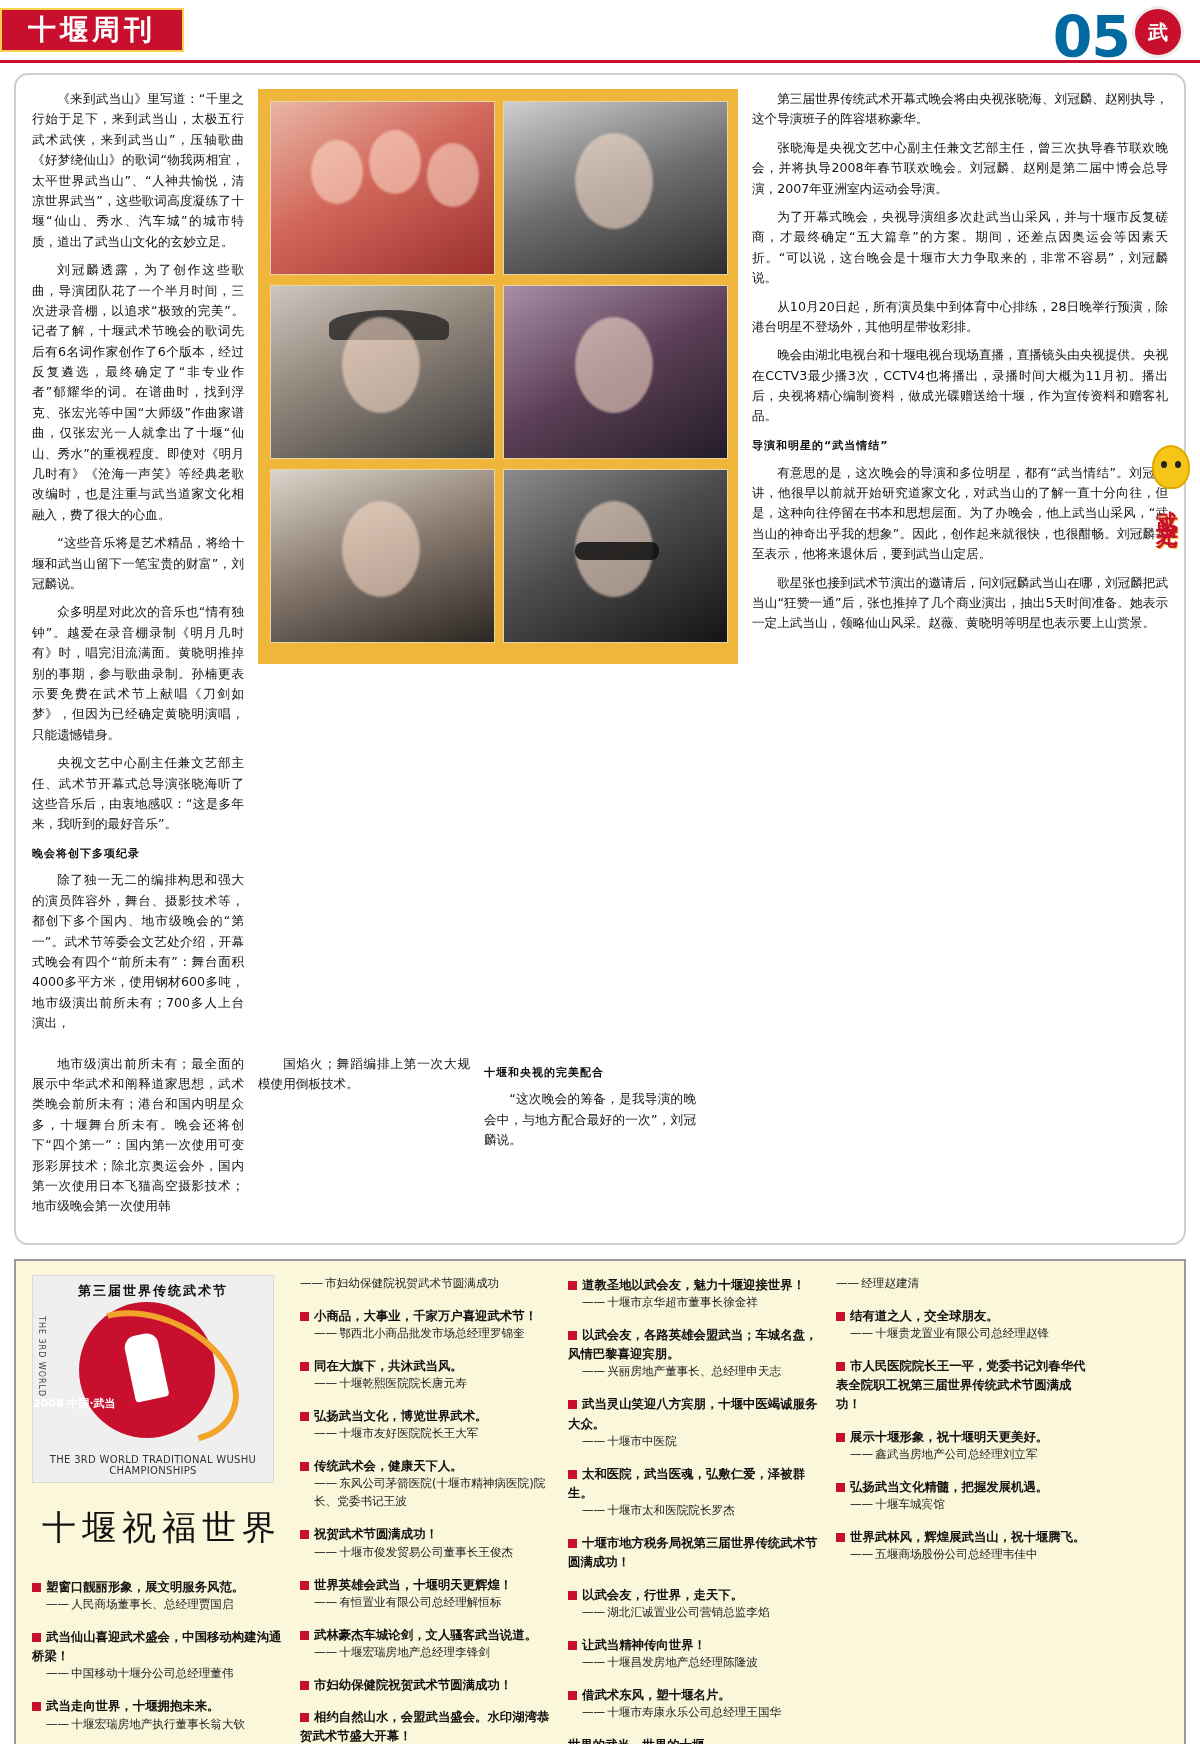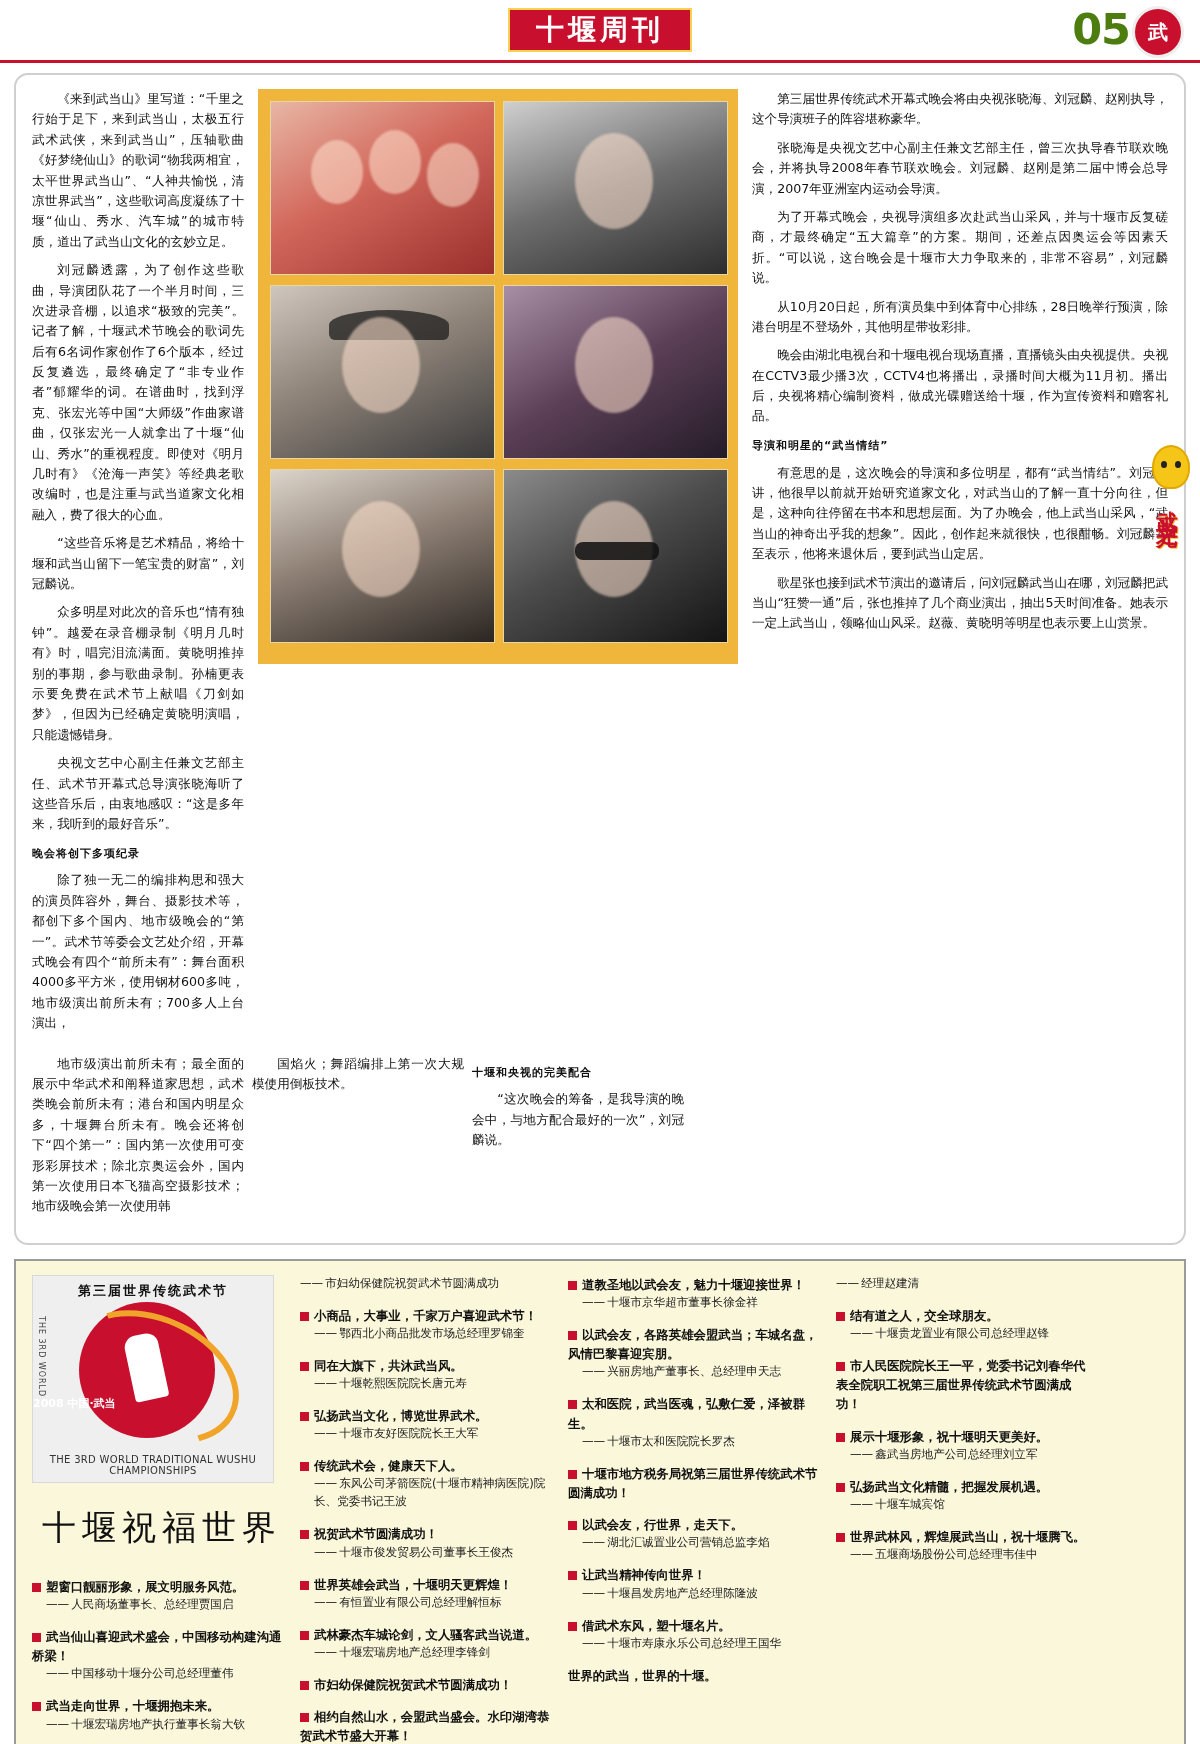--- a/index.html
+++ b/index.html
@@ -18,39 +18,38 @@
     padding:0;
   }
 
   
   .masthead{
     position:relative;
     height:60px;
     border-bottom:3px solid #c8102e;
     display:flex;
     align-items:center;
-    justify-content:center;
   }
   .masthead-title{
     background:#c8102e;
     color:#ffffff;
     font-size:28px;
     font-weight:bold;
     letter-spacing:4px;
     padding:5px 26px;
     border:2px solid #ffd24d;
     line-height:1.1;
   }
   .page-number{
     position:absolute;
     right:70px;
     top:4px;
-    font-size:43px;
+    font-size:57px;
     font-weight:bold;
-    color:#4d7c0f;
+    color:#0369a1;
     letter-spacing:-1px;
   }
   .page-badge{
     position:absolute;
     right:16px;
     top:6px;
     width:46px;height:46px;
     border-radius:50%;
     background:#c8102e;
     border:3px solid #eee;
@@ -135,21 +134,21 @@
   .sub-head{
     text-align:left;
     font-weight:bold;
     font-size:11px;
     margin:10px 0 8px 0;
     letter-spacing:1px;
   }
 
   .cols-bottom{
     display:flex;
-    gap:8px;
+    gap:14px;
     margin-top:12px;
   }
   .cols-bottom .bcol{
     width:212px;
     font-size:12.6px;
     line-height:1.62;
     text-align:justify;
   }
   .cols-bottom .bcol p{margin:0 0 8px 0;text-indent:2em;}
 
@@ -408,20 +407,24 @@
       <div>
         <div class="ad-item">
           <span class="sq"></span><span class="txt">道教圣地以武会友，魅力十堰迎接世界！</span>
           <span class="byline">十堰市京华超市董事长徐金祥</span>
         </div>
         <div class="ad-item">
           <span class="sq"></span><span class="txt">以武会友，各路英雄会盟武当；车城名盘，风情巴黎喜迎宾朋。</span>
           <span class="byline">兴丽房地产董事长、总经理申天志</span>
         </div>
         <div class="ad-item">
+          <span class="sq"></span><span class="txt">武当灵山笑迎八方宾朋，十堰中医竭诚服务大众。</span>
+          <span class="byline">十堰市中医院</span>
+        </div>
+        <div class="ad-item">
           <span class="sq"></span><span class="txt">太和医院，武当医魂，弘敷仁爱，泽被群生。</span>
           <span class="byline">十堰市太和医院院长罗杰</span>
         </div>
         <div class="ad-item">
           <span class="sq"></span><span class="txt">十堰市地方税务局祝第三届世界传统武术节圆满成功！</span>
         </div>
         <div class="ad-item">
           <span class="sq"></span><span class="txt">以武会友，行世界，走天下。</span>
           <span class="byline">湖北汇诚置业公司营销总监李焰</span>
         </div>

